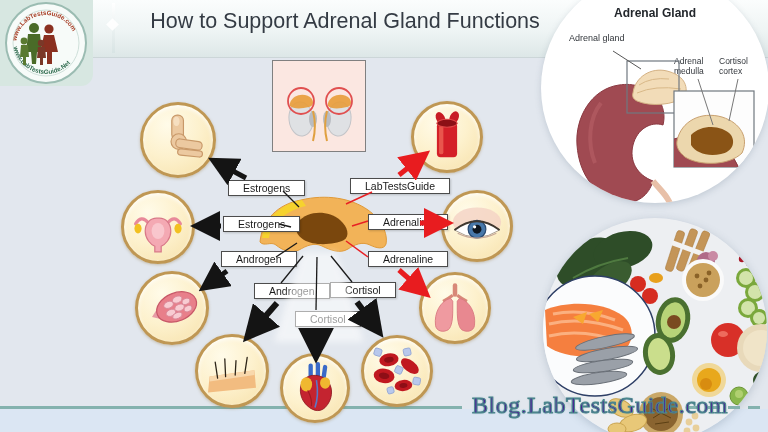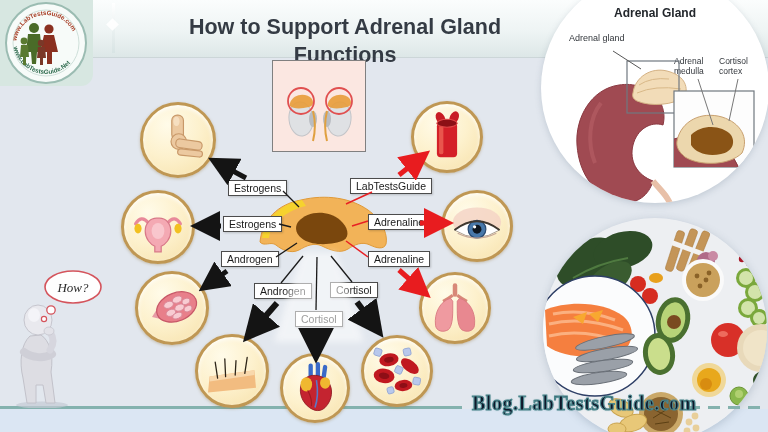--- a/index.html
+++ b/index.html
@@ -3,22 +3,22 @@
 <meta charset="utf-8">
 <style>
   html,body{margin:0;padding:0;}
   body{font-family:"Liberation Sans","DejaVu Sans",sans-serif;}
   #stage{position:relative;width:768px;height:432px;overflow:hidden;background:#e2e7ee;}
 
   
   .titlebar{position:absolute;left:0;top:0;width:768px;height:57px;z-index:1;
     background:linear-gradient(180deg,#fbfdfd 0%,#eef4f4 55%,#dde7e7 100%);
     border-bottom:1px solid #ccd6d8;}
-  .title{position:absolute;left:145px;top:14px;width:400px;z-index:2;text-align:center;
-    font-size:21.5px;font-weight:700;color:#343b44;line-height:1.28;}
+  .title{position:absolute;left:145px;top:8px;width:400px;z-index:2;text-align:center;
+    font-size:21.5px;font-weight:400;color:#343b44;line-height:1.28;}
   .title-accent{position:absolute;left:112px;top:3px;width:3px;height:50px;z-index:2;
     background:linear-gradient(180deg,#ffffff,#d8e4e4);}
   .title-diamond{position:absolute;left:108px;top:20px;width:9px;height:9px;z-index:2;
     background:#ffffff;transform:rotate(45deg);opacity:.9;}
 
   
   .logo-box{position:absolute;left:0;top:0;width:93px;height:86px;z-index:3;
     background:#d7e7e1;border-radius:0 0 12px 0;}
 
   
@@ -26,21 +26,21 @@
     background:#ffffff;border-radius:50%;box-shadow:0 2px 6px rgba(100,120,140,.25);overflow:hidden;}
   .anatomy-title{position:absolute;left:0;top:33px;width:228px;text-align:center;
     font-size:12px;font-weight:700;color:#22262b;}
   .anatomy-gland-label{position:absolute;left:28px;top:60px;font-size:9px;color:#33373c;}
   .anatomy-two-line{position:absolute;width:44px;text-align:left;font-size:8.5px;line-height:1.15;color:#33373c;}
   .lbl-medulla{left:133px;top:84px;}
   .lbl-cortex{left:178px;top:84px;}
 
   
   .hlabel{position:absolute;z-index:5;background:#ffffff;border:1.5px solid #4c4c4c;
-    padding:1px 5px;font-size:10.5px;color:#1b1b1b;white-space:nowrap;
+    padding:1px 14px;font-size:10.5px;color:#1b1b1b;white-space:nowrap;
     box-shadow:1px 1px 2px rgba(0,0,0,.18);}
 
   
   .organ{position:absolute;z-index:4;border-radius:50%;box-sizing:border-box;
     background:radial-gradient(circle at 35% 28%,#fffbe9 0%,#fdf1cd 48%,#f6e0a8 100%);
     border:3px solid #bf9754;display:flex;align-items:center;justify-content:center;
     box-shadow:inset 0 2px 4px rgba(255,255,255,.85),0 1px 3px rgba(140,110,50,.35);}
 
   .pink-box{position:absolute;left:272px;top:60px;width:94px;height:92px;z-index:4;
     background:#fbe7e1;border:1.5px solid #808080;box-sizing:border-box;}
@@ -48,22 +48,22 @@
   .gland{position:absolute;left:256px;top:190px;width:135px;height:72px;z-index:4;}
 
   .overlay-svg{position:absolute;left:0;top:0;z-index:6;pointer-events:none;}
 
   
   .teal-line{position:absolute;top:406px;height:3px;background:#84b2ae;z-index:3;}
   .teal-dashes{position:absolute;left:688px;top:406px;width:80px;height:3px;z-index:5;
     background:repeating-linear-gradient(90deg,#84b2ae 0 12px,transparent 12px 20px);}
   .bottom-band{position:absolute;left:0;top:409px;width:768px;height:23px;z-index:1;background:#dbe6f3;}
   .footer-site{position:absolute;left:472px;top:392px;z-index:5;
-    font-family:"Liberation Serif","DejaVu Serif",serif;font-size:20px;font-weight:700;
-    color:#0f172a;-webkit-text-stroke:1.1px #4a868c;letter-spacing:.5px;
+    font-family:"Liberation Serif","DejaVu Serif",serif;font-size:24px;font-weight:400;
+    color:#4c1d95;-webkit-text-stroke:1.1px #4a868c;letter-spacing:.5px;
     text-shadow:0 0 2px rgba(74,134,140,.6);}
 
   .food-circle{position:absolute;left:543px;top:218px;width:224px;height:224px;z-index:2;
     border-radius:50%;overflow:hidden;box-shadow:0 2px 8px rgba(100,120,140,.3);}
   .person{position:absolute;left:0;top:266px;width:112px;height:142px;z-index:4;}
 </style>
 </head>
 <body>
 
 <div id="stage">
@@ -254,41 +254,20 @@
 
       <ellipse cx="224" cy="162" rx="14" ry="10" fill="#30502a"></ellipse>
     </svg>
   </div>
 
   <div class="teal-line" style="left:0;width:462px;"></div>
   <div class="teal-dashes"></div>
   <div class="bottom-band"></div>
   <div class="footer-site">Blog.LabTestsGuide.com</div>
 
-  <div class="person">
-    <svg width="112" height="142" viewBox="0 0 112 142">
-      <ellipse cx="42" cy="139" rx="26" ry="3.5" fill="#c5cbd4" opacity=".7"></ellipse>
-
-      <path d="M30,70 C21,78 19,96 23,112 L27,137 L36,137 L36,119 L43,119 L46,137 L55,137 L51,106 C54,88 49,74 41,69 Z" fill="#dddde3" stroke="#c2c2ca" stroke-width="1"></path>
-
-      <path d="M24,86 C32,92 44,93 52,88" fill="none" stroke="#cfcfd7" stroke-width="8" stroke-linecap="round"></path>
-
-      <path d="M50,84 C54,78 54,72 50,66" fill="none" stroke="#d6d6de" stroke-width="7" stroke-linecap="round"></path>
-
-      <ellipse cx="38" cy="54" rx="14" ry="15" fill="#e9e9ee" stroke="#c6c6ce" stroke-width="1"></ellipse>
-      <ellipse cx="34" cy="49" rx="6" ry="7" fill="#f6f6fa" opacity=".8"></ellipse>
-
-      <ellipse cx="49" cy="65" rx="5" ry="4" fill="#e2e2e8" stroke="#c6c6ce" stroke-width=".8"></ellipse>
-
-      <ellipse cx="73" cy="21" rx="28" ry="16" fill="#fefefe" stroke="#d4545c" stroke-width="1.6"></ellipse>
-      <circle cx="51" cy="44" r="4.2" fill="#fefefe" stroke="#d4545c" stroke-width="1.3"></circle>
-      <circle cx="44" cy="53" r="2.6" fill="#fefefe" stroke="#d4545c" stroke-width="1.2"></circle>
-      <text x="73" y="26" text-anchor="middle" font-size="13" font-style="italic" font-family="Liberation Serif, DejaVu Serif, serif" fill="#2c2c2c">How?</text>
-    </svg>
-  </div>
 
   <div class="pink-box">
     <svg width="91" height="89" viewBox="0 0 91 89">
       <g>
         <ellipse cx="28" cy="58" rx="12" ry="17" fill="#dfe1e4" stroke="#c2c4c8" transform="rotate(-6 28 58)"></ellipse>
         <ellipse cx="40" cy="58" rx="4" ry="8" fill="#b9bcc2"></ellipse>
         <path d="M17,42 C20,33 33,31 39,38 C41,42 40,45 36,46 C28,48 20,48 17,45 Z" fill="#e89c38" opacity=".9"></path>
         <path d="M40,50 C43,62 42,72 40,80" stroke="#e0a040" stroke-width="2" fill="none"></path>
         <circle cx="28" cy="40" r="13" fill="none" stroke="#e05050" stroke-width="1.8"></circle>
       </g>

